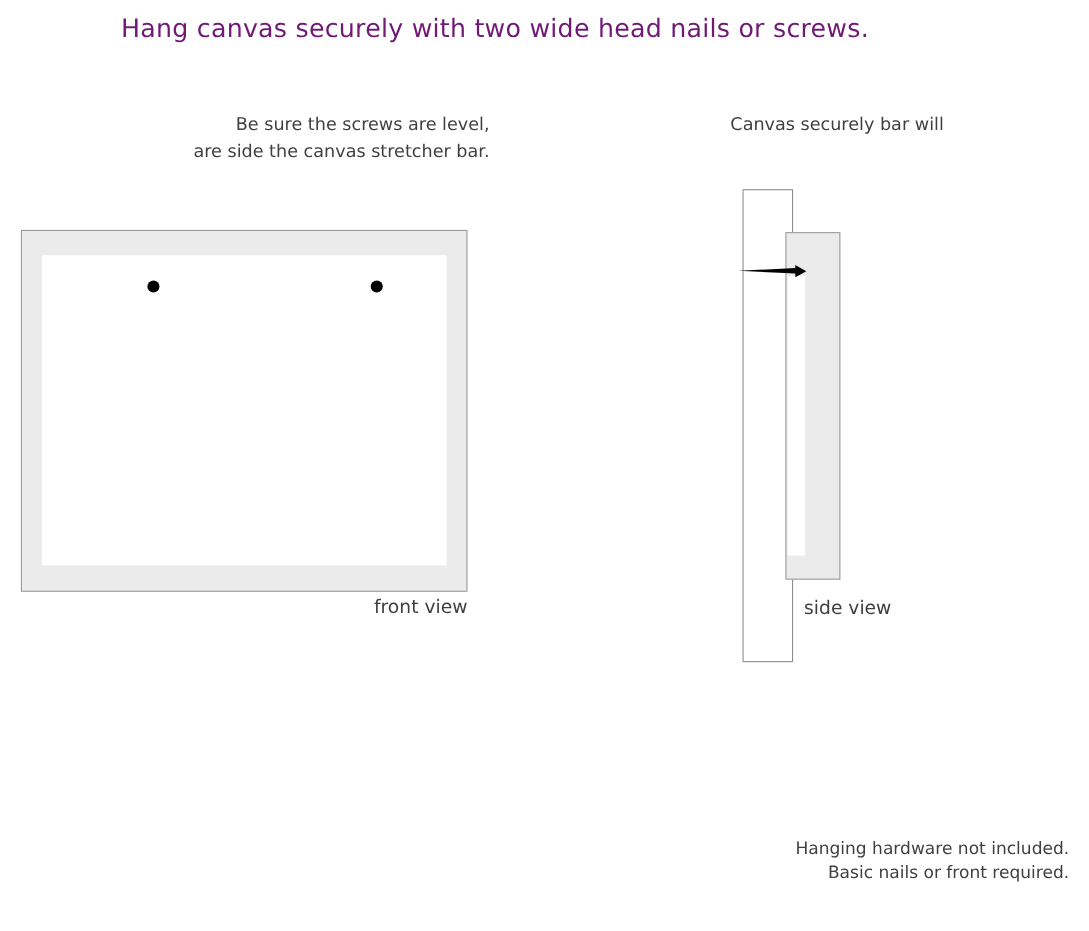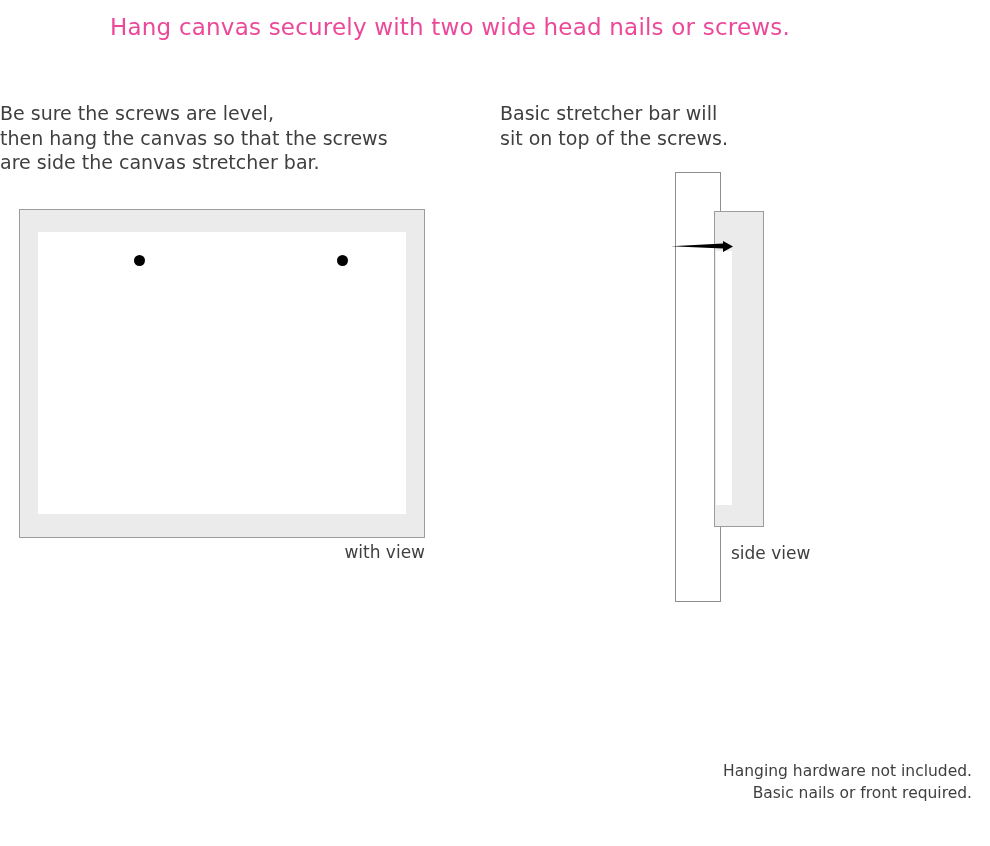--- a/index.html
+++ b/index.html
@@ -20,29 +20,29 @@
   
   .title {
     position: absolute;
     left: 0;
     top: 14px;
     width: 900px;
     text-align: center;
     font-size: 23px;
     font-weight: 400;
     letter-spacing: 0.2px;
-    color: #ec4899;
+    color: #701a75;
     white-space: nowrap;
   }
 
   
   .caption {
     position: absolute;
-    text-align: left;
-    font-size: 19px;
+    text-align: right;
+    font-size: 16px;
     line-height: 24.5px;
     color: #3f3f3f;
   }
   .caption-left {
     left: 0;
     top: 101px;
     width: 445px;
   }
   .caption-right {
     left: 500px;
@@ -153,37 +153,35 @@
     overflow: visible;
   }
 </style>
 </head>
 <body>
 
 <div class="title">Hang canvas securely with two wide head nails or screws.</div>
 
 <div class="caption caption-left">
   <span class="line">Be sure the screws are level,</span>
-  <span class="line">then hang the canvas so that the screws</span>
   <span class="line">are side the canvas stretcher bar.</span>
 </div>
 
 <div class="caption caption-right">
-  <span class="line">Basic stretcher bar will</span>
-  <span class="line">sit on top of the screws.</span>
+  <span class="line">Canvas securely bar will</span>
 </div>
 
 <div class="frontview-wrap">
   <div class="frame-outer"></div>
   <div class="frame-inner">
     <span class="screw-dot left"></span>
     <span class="screw-dot right"></span>
   </div>
 </div>
-<div class="view-label label-front">with view</div>
+<div class="view-label label-front">front view</div>
 
 <div class="sideview-wrap">
   <div class="wall-rect"></div>
   <div class="stretcher-bar"></div>
   <div class="bar-inner-face"></div>
   <svg class="nail" viewBox="0 0 64 12" width="64" height="12" preserveAspectRatio="none">
     <polygon points="0,5.2 52,2.6 52,0 62,5.6 52,11 52,7.6" fill="#000000"></polygon>
   </svg>
 </div>
 <div class="view-label label-side">side view</div>

